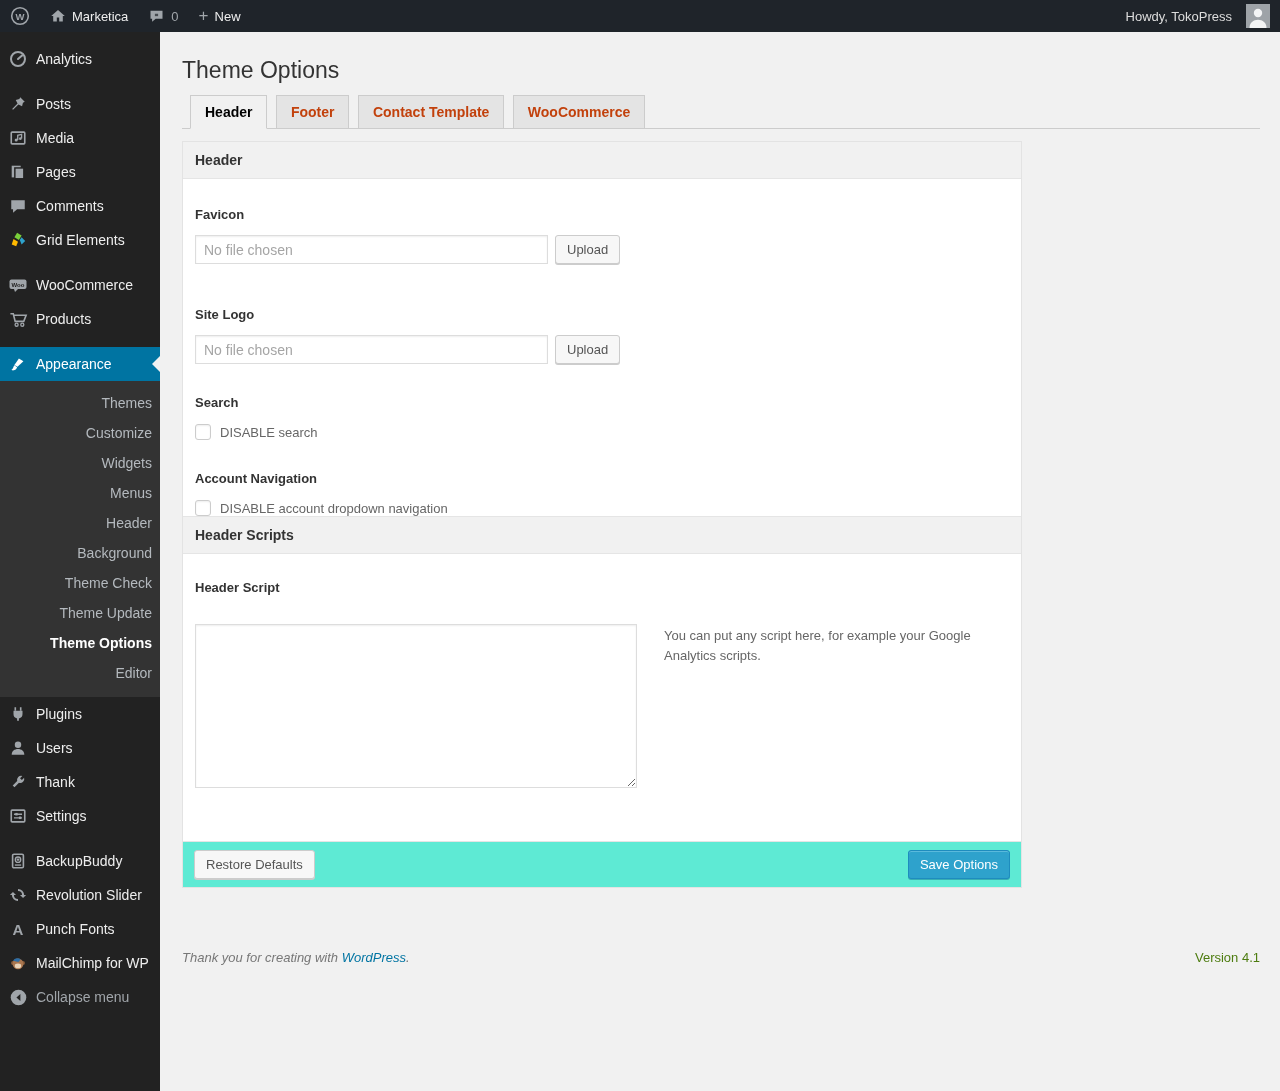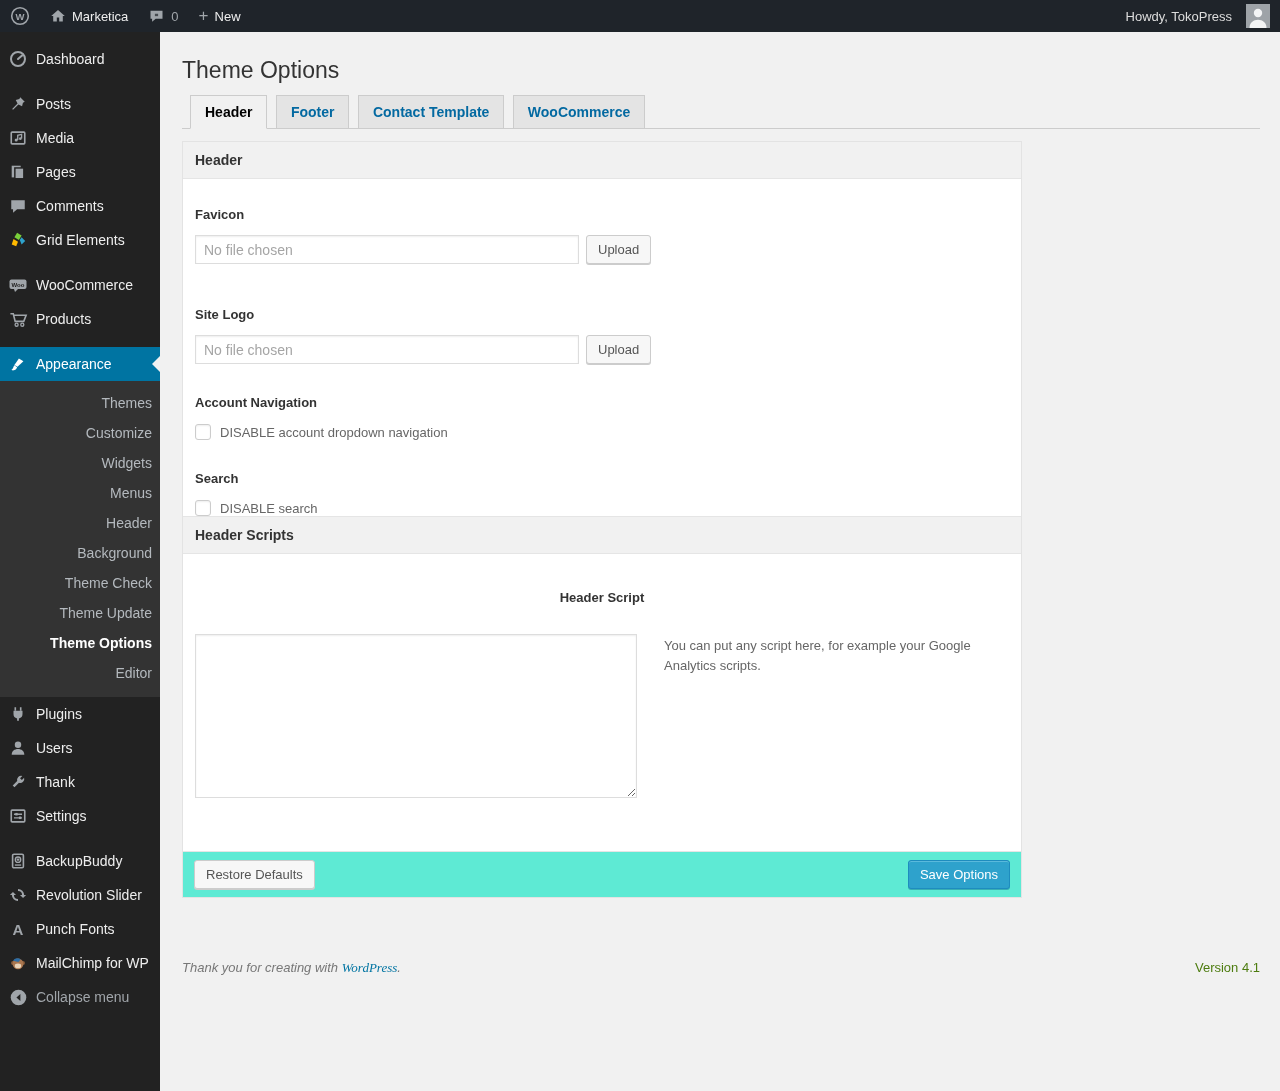--- a/index.html
+++ b/index.html
@@ -49,36 +49,36 @@
   .punch-a { font-size:15px; color:#a0a5aa; font-weight:bold; }
 
   
   .content { flex:1; background:#f1f1f1; padding:0 20px 0 22px; }
   .page-title { margin:0; padding:23px 0 0; font-size:23px; font-weight:normal; color:#333; line-height:30px; }
 
   .nav-tab-wrapper { margin-top:10px; padding-left:8px; border-bottom:1px solid #ccc; }
   .nav-tab {
     display:inline-block; margin:0 4px -1px 0; padding:8px 14px;
     background:#e4e4e4; border:1px solid #ccc; font-size:14px; font-weight:600;
-    color:#0369a1; cursor:pointer;
+    color:#c2410c; cursor:pointer;
   }
   .nav-tab-active { background:#f1f1f1; border-bottom-color:#f1f1f1; color:#000; font-weight:bold; }
 
   
   .panel { width:840px; margin-top:12px; background:#fff; border:1px solid #e3e3e3; }
   .section-header {
     background:#f1f1f1; padding:10px 12px; font-size:14px; font-weight:600;
     color:#333; border-bottom:1px solid #e5e5e5;
   }
   .section-header.inner { border-top:1px solid #e5e5e5; }
   .field { padding:0 12px; }
   .field-label { display:block; margin-top:28px; font-size:13px; font-weight:bold; color:#333; }
   .file-row { display:flex; align-items:center; margin-top:13px; }
   .file-input {
-    width:384px; height:29px; border:1px solid #ddd; background:#fff;
+    width:353px; height:29px; border:1px solid #ddd; background:#fff;
     box-shadow:inset 0 1px 2px rgba(0,0,0,.07); padding:0 8px; font-size:14px; color:#32373c;
     font-family:"Liberation Sans", sans-serif;
   }
   .file-input::placeholder { color:#a5a5a5; opacity:1; }
   .btn {
     height:29px; padding:0 11px; background:#f7f7f7; border:1px solid #ccc; border-radius:3px;
     font-size:13px; color:#555; cursor:pointer; font-family:"Liberation Sans", sans-serif;
     box-shadow:0 1px 0 #ccc;
   }
   .upload-btn { margin-left:7px; }
@@ -101,21 +101,21 @@
     padding:8px 11px; display:flex; justify-content:space-between; align-items:center;
   }
   .btn-primary {
     background:#2ea2cc; border-color:#1e8cbe; color:#fff;
     box-shadow:inset 0 1px 0 rgba(120,200,230,.6), 0 1px 0 rgba(0,86,132,.4);
   }
 
   
   .page-footer { margin-top:62px; display:flex; justify-content:space-between; font-size:13px; color:#777; }
   .thanks { font-style:italic; }
-  .thanks a { color:#0074a2; text-decoration:none;font-family:Liberation Serif, serif; }
+  .thanks a { color:#0074a2; text-decoration:none; }
   .version { color:#4d7c0f; }
 
   svg { display:block; }
 </style>
 </head>
 <body>
 
 <div class="admin-bar">
   <div class="ab-group">
     <div class="ab-item">
@@ -166,21 +166,21 @@
 
   <div class="sidebar">
     <ul class="menu">
       <li class="menu-item">
         <span class="menu-icon">
           <svg width="20" height="20" viewBox="0 0 20 20">
               <circle cx="10" cy="10" r="7" fill="none" stroke="currentColor" stroke-width="2"></circle>
               <path d="M10 10L14 6.5" stroke="currentColor" stroke-width="2" stroke-linecap="round"></path>
             </svg>
         </span>
-        <span>Dashboard</span>
+        <span>Analytics</span>
       </li>
       <li class="menu-sep"></li>
       <li class="menu-item">
         <span class="menu-icon">
           <svg width="18" height="18" viewBox="0 0 20 20" fill="currentColor">
               <path d="M12.5 2.5l5 5-2 1-1 4-4-2-6 6-1-1 6-6-2-4 4-1z"></path>
             </svg>
         </span>
         <span>Posts</span>
       </li>
@@ -377,40 +377,40 @@
 
       <div class="field">
         <span class="field-label">Site Logo</span>
         <div class="file-row">
           <input class="file-input" type="text" placeholder="No file chosen" style="">
           <button class="btn upload-btn">Upload</button>
         </div>
       </div>
 
       <div class="field">
+        <span class="field-label" style="margin-top:31px;">Search</span>
+        <div class="check-row">
+          <input type="checkbox" class="checkbox" style="">
+          <span class="check-label">DISABLE search</span>
+        </div>
+      </div>
+
+      <div class="field">
         <span class="field-label" style="margin-top:31px;">Account Navigation</span>
         <div class="check-row">
           <input type="checkbox" class="checkbox" style="">
           <span class="check-label">DISABLE account dropdown navigation</span>
         </div>
       </div>
 
+
+      <div class="section-header inner">Header Scripts</div>
+
       <div class="field">
-        <span class="field-label" style="margin-top:31px;">Search</span>
-        <div class="check-row">
-          <input type="checkbox" class="checkbox" style="">
-          <span class="check-label">DISABLE search</span>
-        </div>
-      </div>
-
-
-      <div class="section-header inner">Header Scripts</div>
-
-      <div class="field">
-        <span class="field-label" style="margin-top:36px;text-align:center;">Header Script</span>
+        <span class="field-label" style="margin-top:26px;">Header Script</span>
         <div class="script-row">
           <textarea class="script-textarea" style=""></textarea>
           <p class="script-hint">You can put any script here, for example your Google Analytics scripts.</p>
         </div>
       </div>
 
       <div class="panel-footer">
         <button class="btn">Restore Defaults</button>
         <button class="btn btn-primary">Save Options</button>
       </div>

